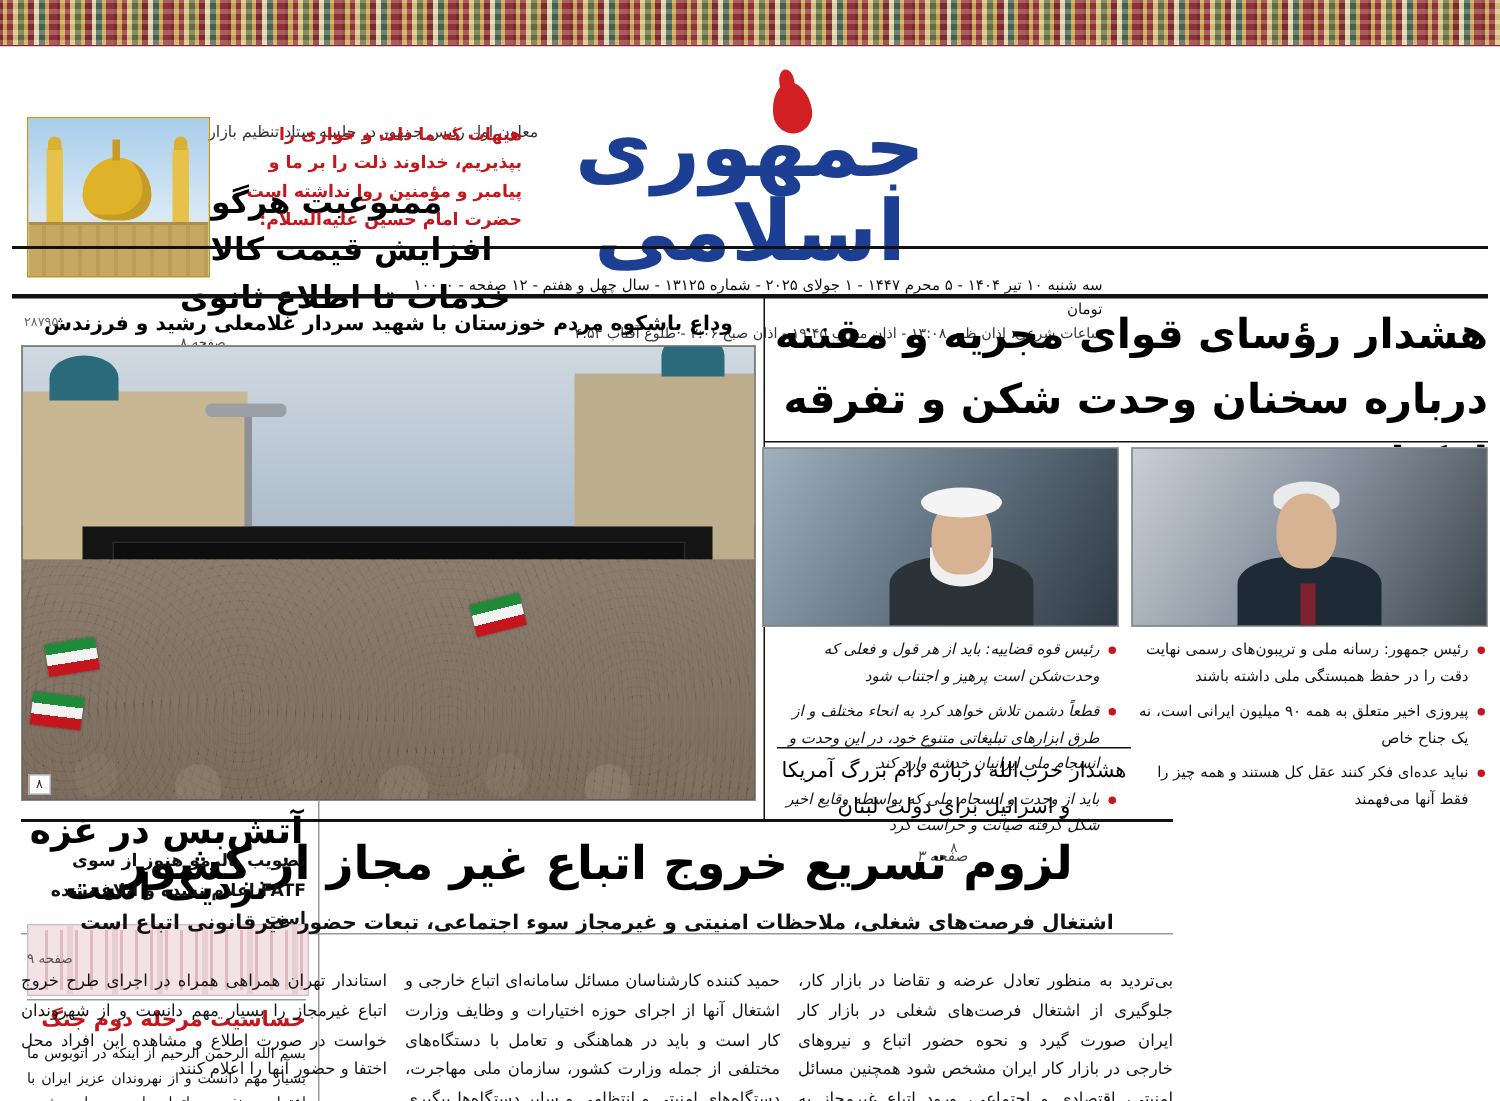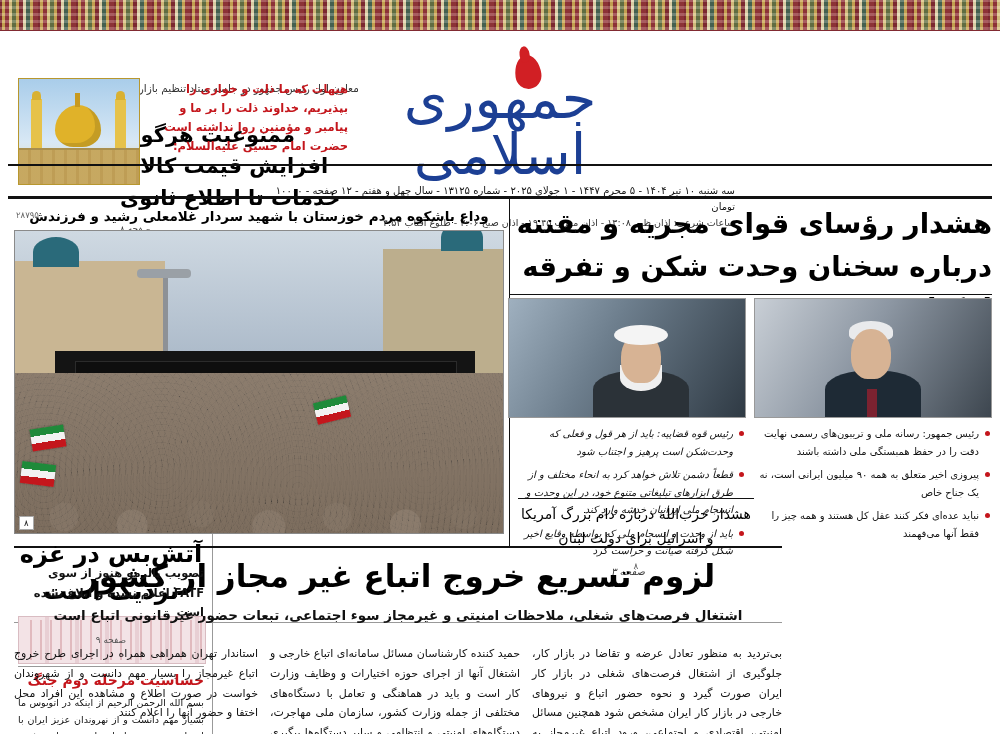--- a/index.html
+++ b/index.html
@@ -51,21 +51,21 @@
   .lead-headline{
     font-size:21px;font-weight:bold;line-height:1.5;color:#000;text-align:left;
   }
   .lead-page{
     font-size:9px;color:#444;margin-top:10px;text-align:left;
   }
 
   .logo-wrap{position:absolute;top:40px;left:50%;transform:translateX(-50%);width:380px;text-align:center;}
   .logo-title{
     font-family:"DejaVu Sans","Liberation Sans",sans-serif;
-    font-size:56px;font-weight:normal;color:#1c3f94;line-height:1;
+    font-size:56px;font-weight:bold;color:#1c3f94;line-height:1;
     letter-spacing:-1px;position:relative;display:inline-block;
   }
   .logo-drop{
     position:absolute;top:-16px;left:54%;width:26px;height:34px;background:#d11f24;
     border-radius:50% 50% 50% 50%/60% 60% 40% 40%;transform:rotate(-8deg);
   }
   .logo-drop:after{
     content:"";position:absolute;top:-9px;left:7px;width:10px;height:16px;background:#d11f24;
     border-radius:50% 50% 40% 40%;
   }
@@ -233,21 +233,21 @@
   .bcol.c1{right:0;width:250px;}
   .bcol.c2{right:262px;width:250px;}
   .bcol.c3{right:524px;width:244px;}
 
   
   .react-box{
     position:absolute;top:356px;left:18px;width:186px;direction:rtl;text-align:right;
   }
   .react-title{font-size:12.5px;font-weight:bold;color:#c4161c;line-height:1.7;text-align:center;}
   .react-sub{font-size:11.5px;font-weight:bold;color:#111;line-height:1.7;text-align:right;margin-top:10px;}
-  .react-page{font-size:9px;color:#555;text-align:center;margin-top:12px;}
+  .react-page{font-size:9px;color:#555;text-align:left;margin-top:12px;}
 
   .vline{position:absolute;background:#111;width:1px;}
   .hline{position:absolute;background:#111;height:1px;}
   .thin{background:#999;}
 </style>
 </head>
 <body>
 
 <div class="page">
 

